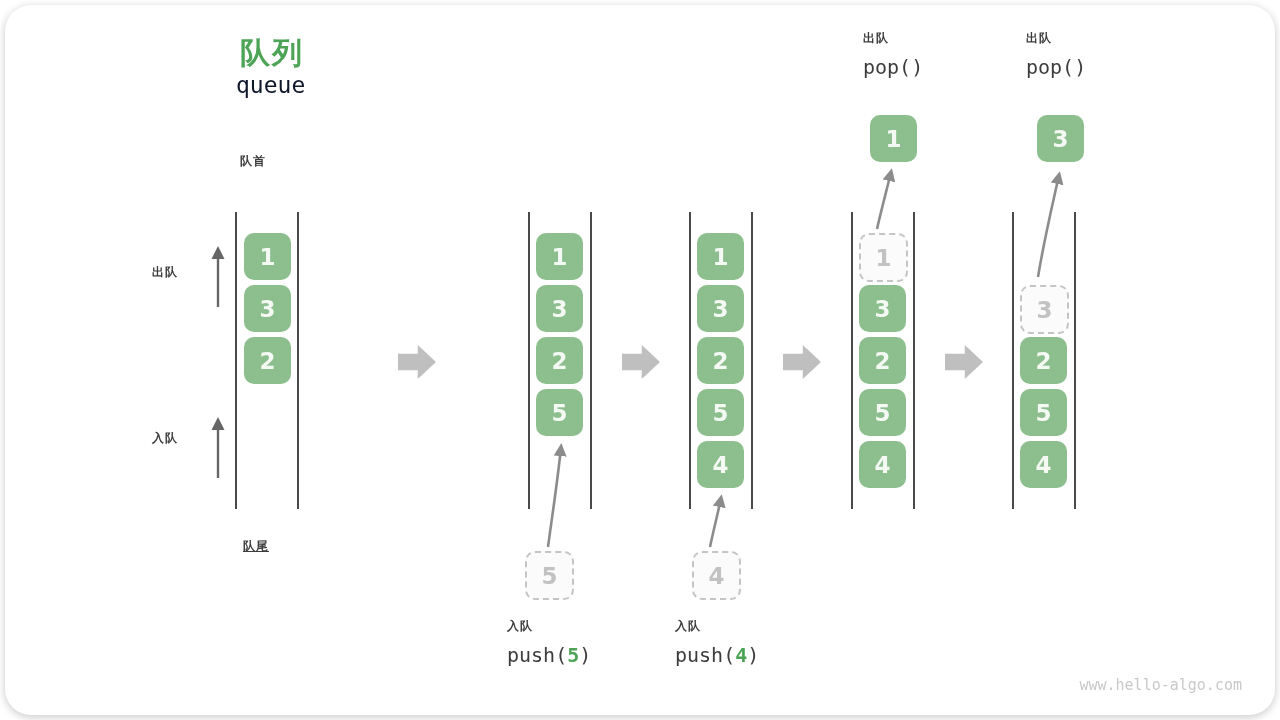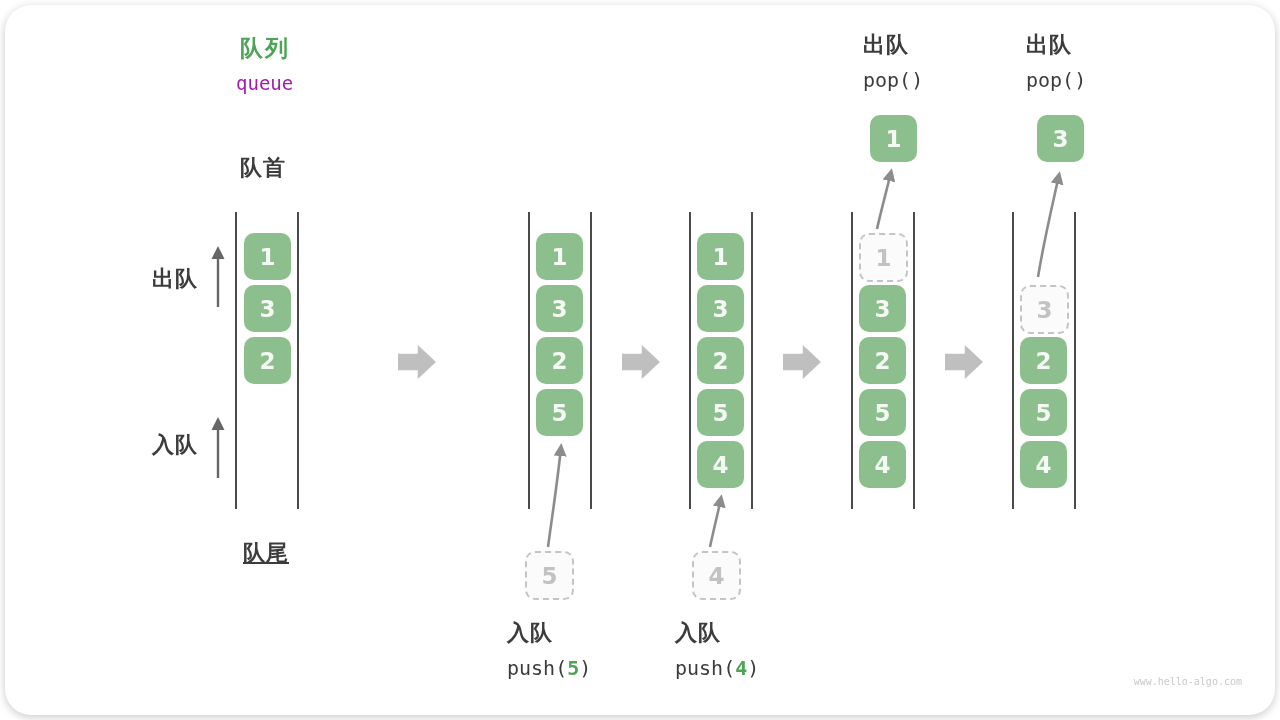--- a/index.html
+++ b/index.html
@@ -2,41 +2,41 @@
 <html><head>
 <meta charset="utf-8">
 <style>
   html,body{margin:0;padding:0;background:#ffffff;}
   .canvas{position:relative;width:1280px;height:720px;overflow:hidden;
           font-family:"Liberation Sans",sans-serif;}
   .card{position:absolute;left:5px;top:5px;width:1270px;height:710px;
         background:#ffffff;border-radius:26px;
         box-shadow:0 2px 9px rgba(0,0,0,0.22);}
   .abs{position:absolute;}
-  .cn{font-weight:700;color:#3c3c3c;font-size:22px;letter-spacing:1px;}
+  .cn{font-weight:700;color:#3c3c3c;font-size:12px;letter-spacing:1px;}
   .mono{font-family:"DejaVu Sans Mono","Liberation Mono",monospace;color:#3c3c3c;font-size:20px;text-align:right;}
-  .title{font-weight:700;font-size:23px;color:#4da456;letter-spacing:2px;}
-  .subtitle{font-family:"DejaVu Sans Mono","Liberation Mono",monospace;font-size:19px;color:#a21caf;}
+  .title{font-weight:700;font-size:30px;color:#4da456;letter-spacing:2px;}
+  .subtitle{font-family:"DejaVu Sans Mono","Liberation Mono",monospace;font-size:23px;color:#0f172a;}
   .col{position:absolute;top:212px;height:297px;width:64px;box-sizing:border-box;
        border-left:2px solid #4a4a4a;border-right:2px solid #4a4a4a;}
   .box{position:absolute;width:47px;height:47px;border-radius:10px;background:#8cbf8d;
        color:#f4f9f4;font-size:23px;font-weight:700;
        display:flex;align-items:center;justify-content:center;
        font-family:"DejaVu Sans","Liberation Sans",sans-serif;}
   .box.dashed{background:#fbfbfb;border:2px dashed #c4c4c4;color:#c2c2c2;
               width:45px;height:45px;}
   .block-arrow{position:absolute;width:38px;height:34px;background:#bfbfbf;
        clip-path:polygon(0 26%,52% 26%,52% 0,100% 50%,52% 100%,52% 74%,0 74%);}
   .op{position:absolute;}
   .op .cn{display:block;margin-bottom:8px;}
   .green-arg{color:#4da456;font-weight:700;}
   .overlay{position:absolute;left:0;top:0;pointer-events:none;}
   .watermark{position:absolute;right:38px;top:676px;
        font-family:"DejaVu Sans Mono","Liberation Mono",monospace;
-       font-size:10px;color:#c9c9c9;}
+       font-size:15px;color:#c9c9c9;}
 </style>
 </head>
 <body>
 
 <div class="canvas">
   <div class="card"></div>
 
   <div class="abs title" style="left:240px;top:33px;">队列</div>
   <div class="abs subtitle" style="left:236px;top:72px;">queue</div>
 

